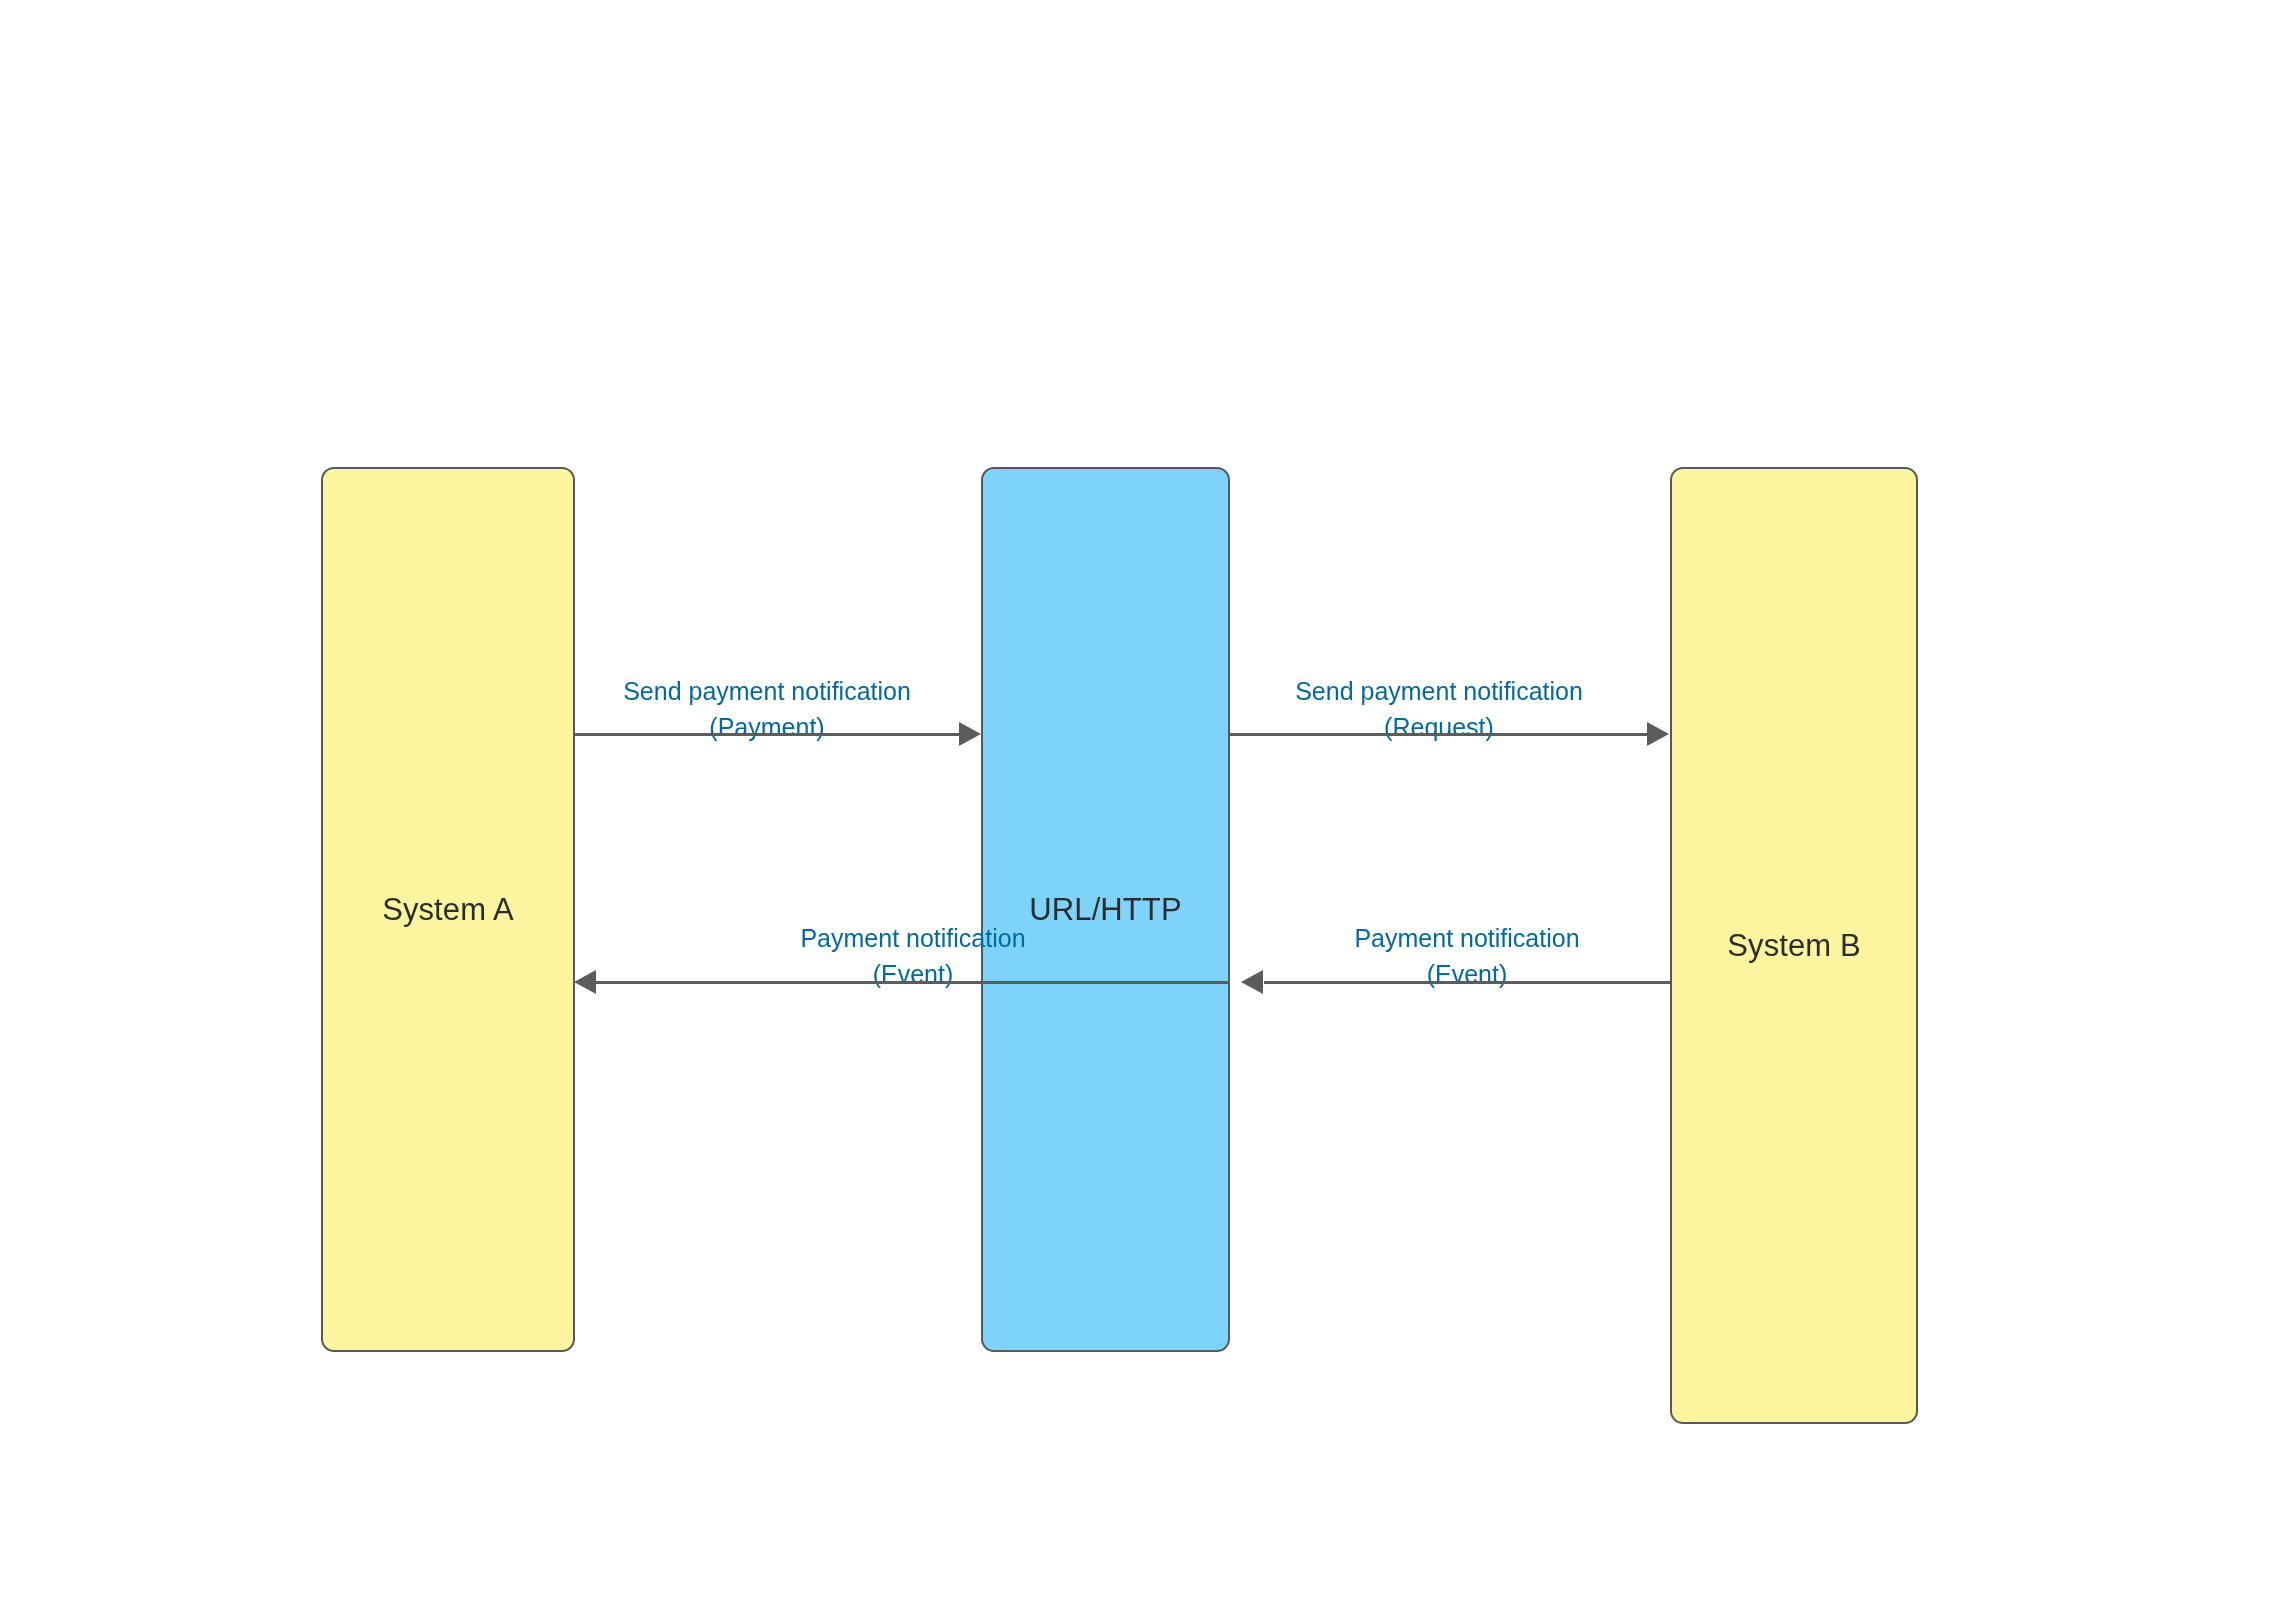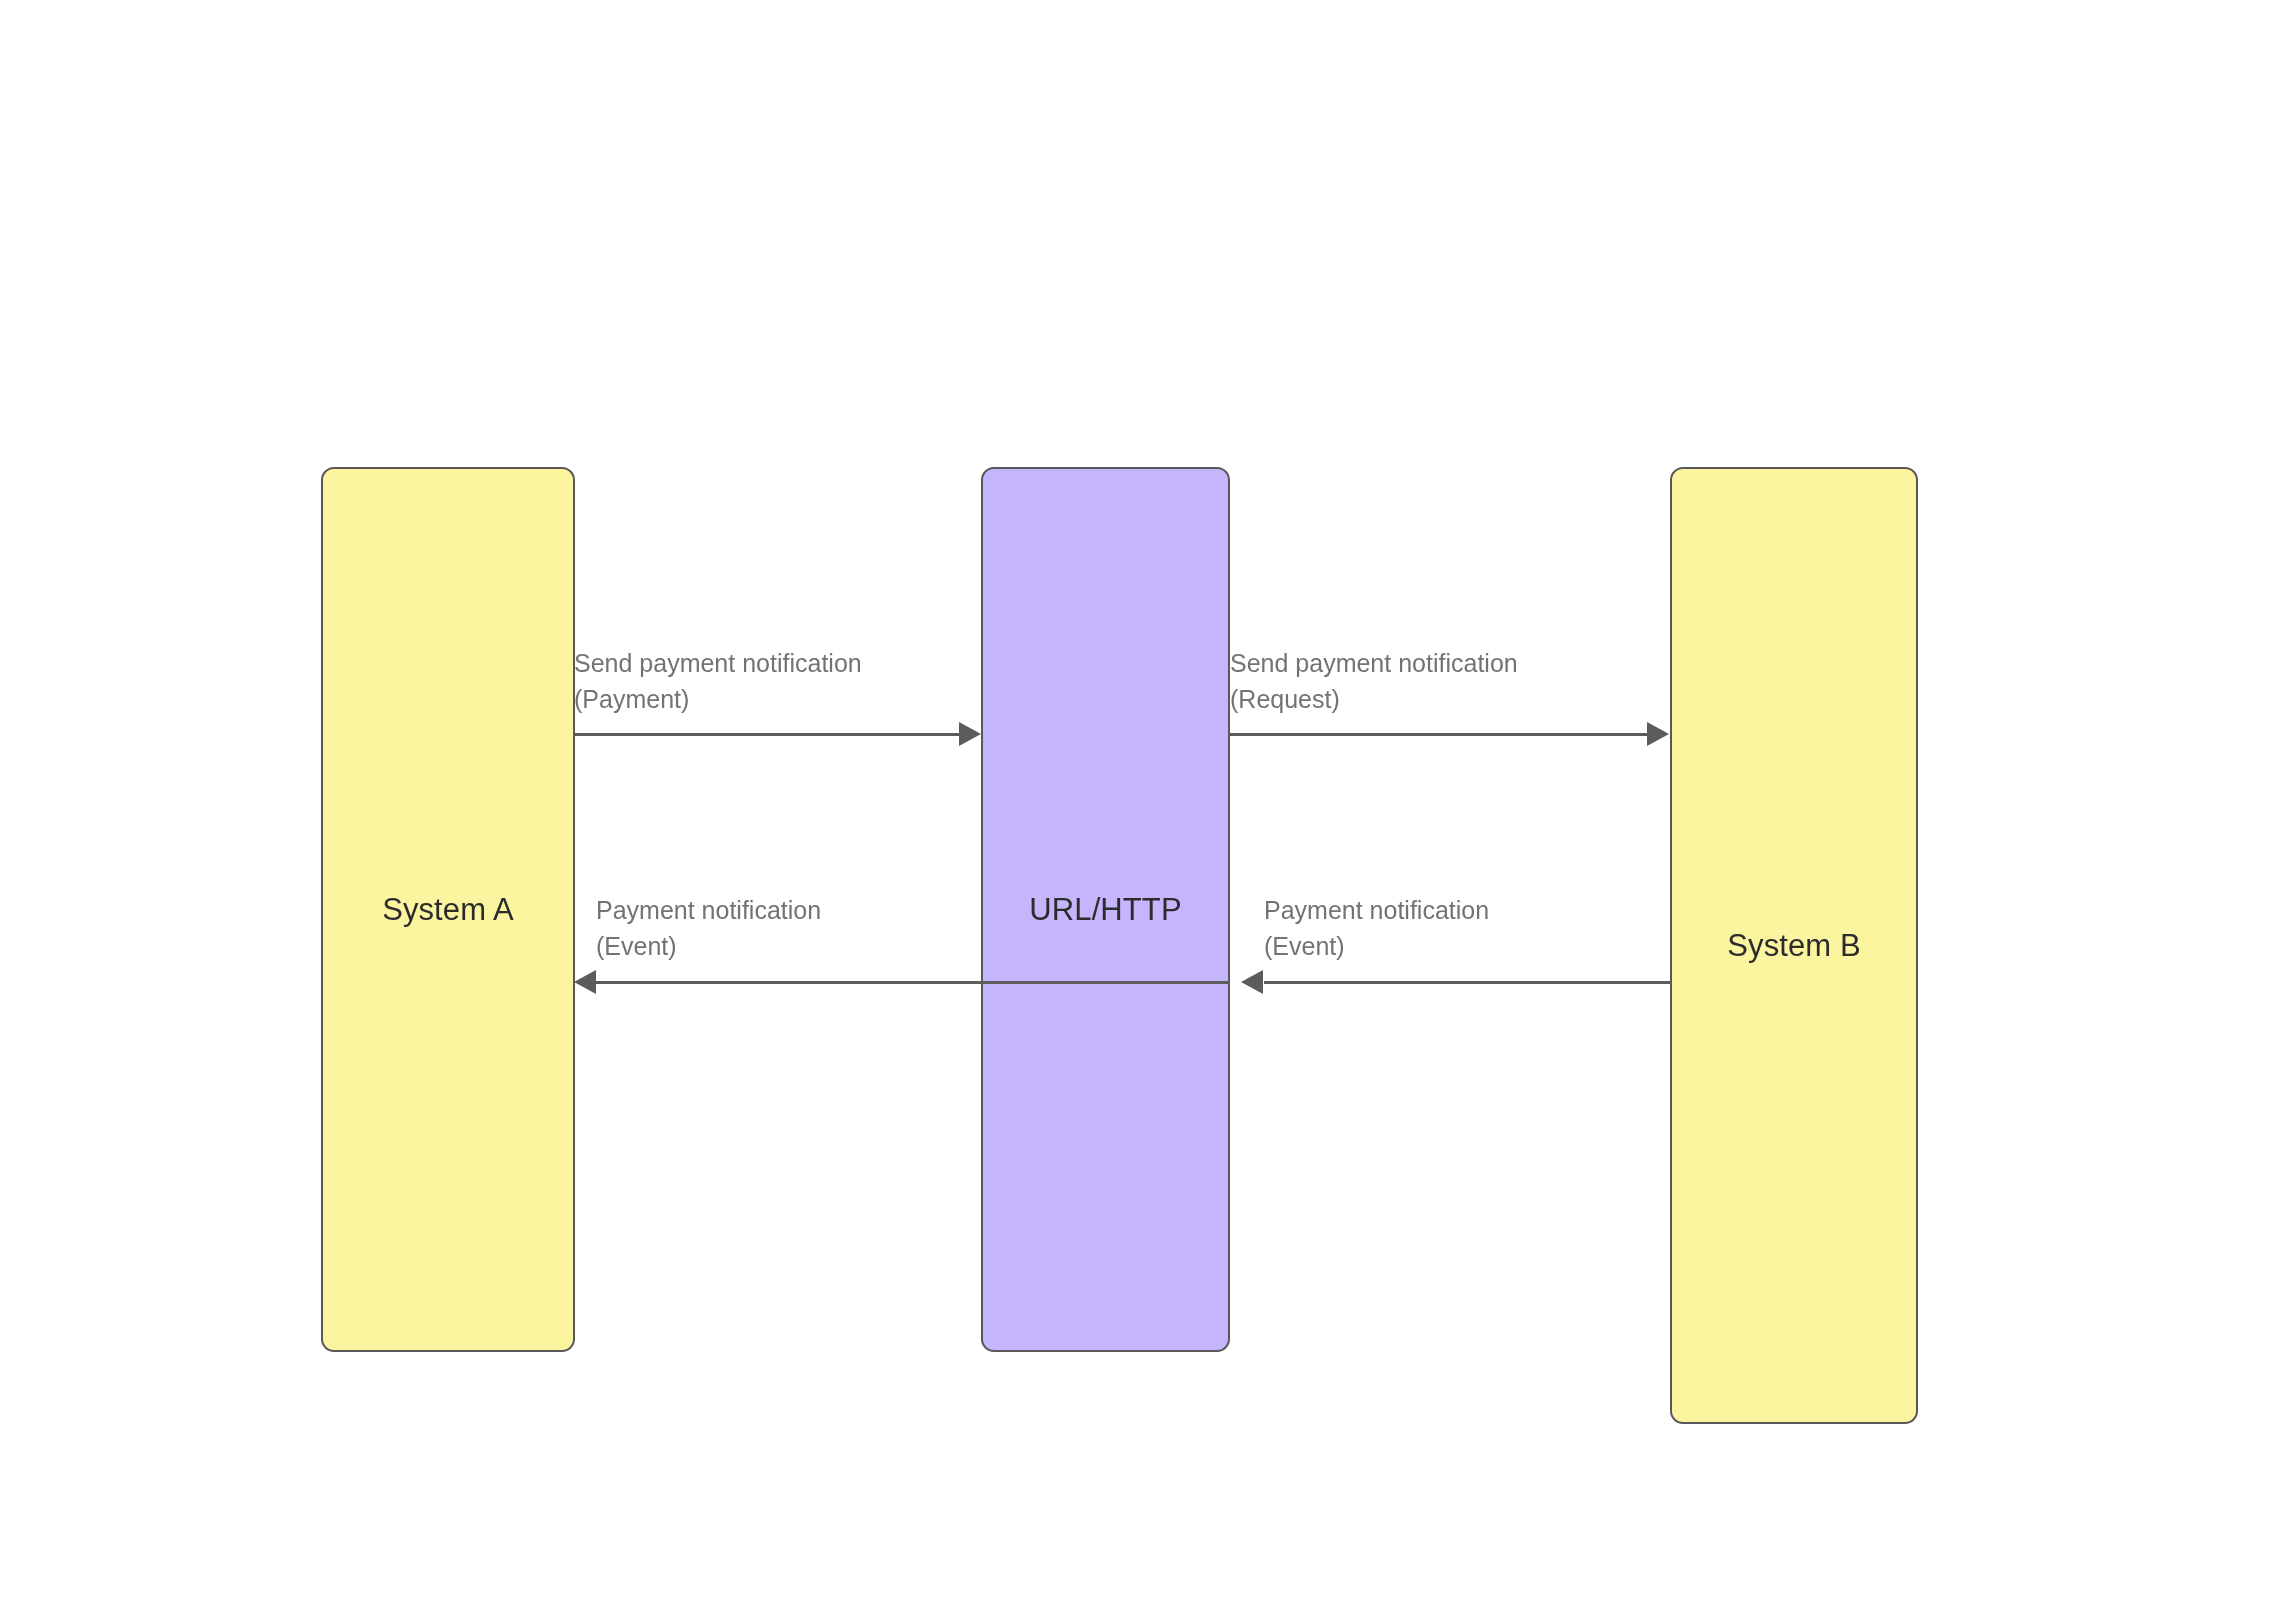--- a/index.html
+++ b/index.html
@@ -41,21 +41,21 @@
     top: 467px;
     width: 254px;
     height: 885px;
     background: #fcf5a0;
   }
   #node-url {
     left: 981px;
     top: 467px;
     width: 249px;
     height: 885px;
-    background: #c4b5fd;
+    background: #7dd3fc;
   }
   #node-b {
     left: 1670px;
     top: 467px;
     width: 248px;
     height: 957px;
     background: #fcf5a0;
   }
 
   
@@ -86,25 +86,26 @@
 
   
   #edge-url-a     { left: 596px;  top: 981px; width: 634px; }
   #head-url-a     { left: 574px;  top: 970px; }
   #edge-b-url     { left: 1264px; top: 981px; width: 406px; }
   #head-b-url     { left: 1241px; top: 970px; }
 
   
   .edge-label {
     position: absolute;
-    text-align: left;
+    text-align: center;
     font-size: 25px;
-    color: #737373;
+    color: #0369a1;
     line-height: 1.42;
     white-space: nowrap;
+    margin-top: 28px;
   }
   .edge-label .l1 { display: block; }
   .edge-label .l2 { display: block; }
 
   #label-a-url   { left: 574px;  top: 646px;  width: 386px; }
   #label-url-b   { left: 1230px; top: 646px;  width: 418px; }
   #label-url-a   { left: 596px;  top: 893px; width: 634px; }
   #label-b-url   { left: 1264px; top: 893px; width: 406px; }
 </style>
 </head>

